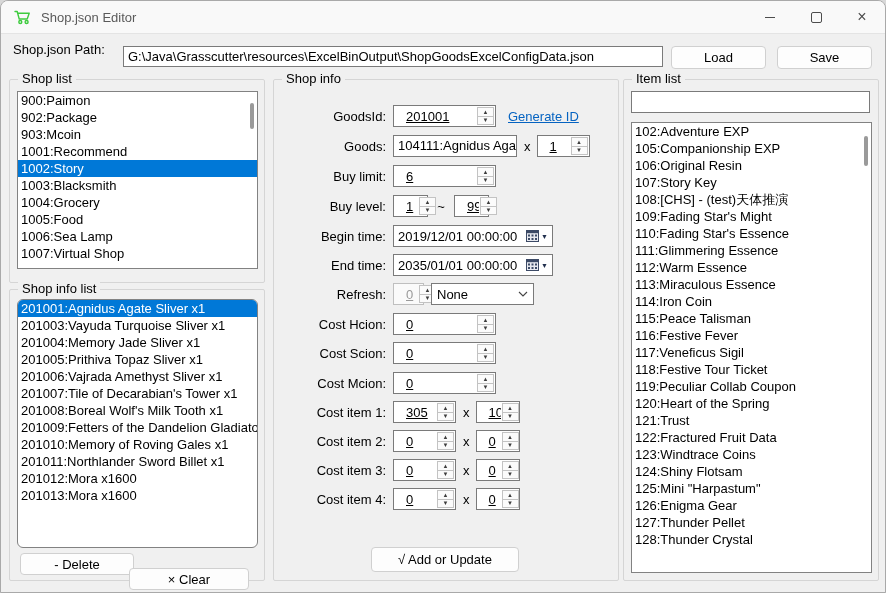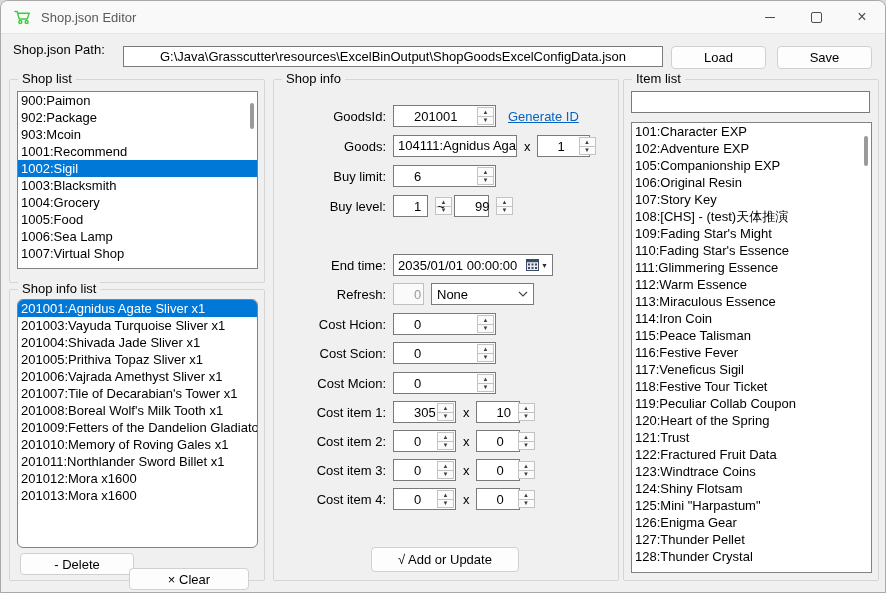--- a/index.html
+++ b/index.html
@@ -16,21 +16,21 @@
   .title-text{margin-left:9px;color:#5a5a5a;}
   .win-controls{position:absolute;right:0;top:0;height:32px;display:flex;}
   .win-btn{width:46px;height:32px;display:flex;align-items:center;justify-content:center;cursor:default;}
   .min-glyph{width:10px;height:1px;background:#4d4d4d;}
   .max-glyph{width:9px;height:9px;border:1px solid #4d4d4d;border-radius:2px;}
   .close-glyph{font-size:16px;color:#4d4d4d;line-height:1;}
   
   .path-row{position:absolute;left:0;top:32px;right:0;height:40px;}
   .path-label{position:absolute;left:12px;top:9px;}
   .path-input{position:absolute;left:122px;top:13px;width:530px;height:17px;
-    border:1px solid #7a7a7a;background:#fff;font:inherit;padding:1px 4px;text-align:center;}
+    border:1px solid #7a7a7a;background:#fff;font:inherit;padding:1px 4px;}
   .tbtn{position:absolute;top:13px;height:23px;background:#fdfdfd;border:1px solid #d0d0d0;
     border-radius:4px;font:inherit;text-align:center;line-height:20px;box-sizing:border-box;cursor:default;}
   .load-btn{left:670px;width:95px;}
   .save-btn{left:776px;width:95px;}
   
   .groupbox{position:absolute;border:1px solid #d5d5d5;border-radius:2px;}
   .legend{position:absolute;top:-9px;left:8px;background:#f0f0f0;padding:0 4px;}
   .gb-shoplist{left:8px;top:78px;width:254px;height:202px;}
   .gb-shopinfolist{left:8px;top:288px;width:254px;height:290px;}
   .gb-shopinfo{left:272px;top:78px;width:344px;height:500px;}
@@ -50,21 +50,21 @@
   
   .small-btn{position:absolute;height:22px;background:#fdfdfd;border:1px solid #d0d0d0;
     border-radius:4px;font:inherit;box-sizing:border-box;cursor:default;}
   .delete-btn{left:10px;top:263px;width:114px;}
   .clear-btn{left:119px;top:278px;width:120px;}
   
   .row{position:absolute;left:8px;right:6px;height:24px;display:flex;align-items:center;}
   .flabel{width:104px;text-align:right;margin-right:7px;flex:none;white-space:nowrap;}
   .spin{display:inline-flex;align-items:stretch;border:1px solid #7a7a7a;background:#fff;
     height:20px;box-sizing:content-box;flex:none;}
-  .spin-val{flex:1;padding:1px 20px;white-space:nowrap;overflow:hidden;align-self:center;}
+  .spin-val{flex:1;padding:1px 12px;white-space:nowrap;overflow:hidden;align-self:center;text-decoration:underline;}
   .spin-btns{width:15px;display:flex;flex-direction:column;margin:1px;border:1px solid #c3c3c3;flex:none;}
   .sbtn{flex:1;display:flex;align-items:center;justify-content:center;font-size:6px;color:#3c3c3c;background:#fbfbfb;}
   .sbtn:first-child{border-bottom:1px solid #c3c3c3;}
   .spin.disabled{border-color:#bfbfbf;background:#fafafa;}
   .spin.disabled .spin-val{color:#9a9a9a;}
   .w120{width:101px;} .w80{width:61px;} .w70{width:51px;} .w61{width:42px;} .w52{width:33px;} .w48{width:29px;}
   .textfield{border:1px solid #7a7a7a;background:#fff;height:22px;box-sizing:border-box;
     padding:2px 4px;white-space:nowrap;overflow:hidden;flex:none;}
   .goods-field{width:124px;}
   .datefield{display:inline-flex;align-items:center;border:1px solid #7a7a7a;background:#fff;
@@ -118,36 +118,36 @@
     <button class="tbtn save-btn">Save</button>
   </div>
 
   <div class="groupbox gb-shoplist">
     <span class="legend">Shop list</span>
     <div class="listbox lb-shops">
         <div class="li">900:Paimon</div>
         <div class="li">902:Package</div>
         <div class="li">903:Mcoin</div>
         <div class="li">1001:Recommend</div>
-        <div class="li selected">1002:Sigil</div>
+        <div class="li selected">1002:Story</div>
         <div class="li">1003:Blacksmith</div>
         <div class="li">1004:Grocery</div>
         <div class="li">1005:Food</div>
         <div class="li">1006:Sea Lamp</div>
         <div class="li">1007:Virtual Shop</div>
       </div>
     <div class="thumb thumb-shops" style="right:10px;top:23px;"></div>
   </div>
 
   <div class="groupbox gb-shopinfolist">
     <span class="legend">Shop info list</span>
     <div class="listbox lb-shopinfo">
         <div class="li selected">201001:Agnidus Agate Sliver x1</div>
         <div class="li">201003:Vayuda Turquoise Sliver x1</div>
-        <div class="li">201004:Shivada Jade Sliver x1</div>
+        <div class="li">201004:Memory Jade Sliver x1</div>
         <div class="li">201005:Prithiva Topaz Sliver x1</div>
         <div class="li">201006:Vajrada Amethyst Sliver x1</div>
         <div class="li">201007:Tile of Decarabian's Tower x1</div>
         <div class="li">201008:Boreal Wolf's Milk Tooth x1</div>
         <div class="li">201009:Fetters of the Dandelion Gladiato</div>
         <div class="li">201010:Memory of Roving Gales x1</div>
         <div class="li">201011:Northlander Sword Billet x1</div>
         <div class="li">201012:Mora x1600</div>
         <div class="li">201013:Mora x1600</div>
       </div>
@@ -206,20 +206,41 @@
       <span class="tilde">~</span>
       <span class="spin w52">
         <span class="spin-val">99</span>
         <span class="spin-btns">
           <span class="sbtn">▲</span>
           <span class="sbtn">▼</span>
         </span>
       </span>
     </div>
 
+    <div class="row" style="top:144px">
+      <span class="flabel">Begin time:</span>
+      <span class="datefield">
+        <span class="dval">2019/12/01 00:00:00</span>
+        <span class="cal-btn">
+          <svg width="13" height="12" viewBox="0 0 13 12">
+            <rect x="0.5" y="0.5" width="12" height="11" fill="#e8eaf0" stroke="#3c4a66"></rect>
+            <rect x="1" y="1" width="11" height="2.2" fill="#3c4a66"></rect>
+            <g fill="#3c4a66">
+              <rect x="2" y="4.5" width="2" height="2"></rect>
+                <rect x="5.5" y="4.5" width="2" height="2"></rect>
+                <rect x="9" y="4.5" width="2" height="2"></rect>
+              <rect x="2" y="8" width="2" height="2"></rect>
+                <rect x="5.5" y="8" width="2" height="2"></rect>
+                <rect x="9" y="8" width="2" height="2"></rect>
+            </g>
+          </svg>
+          <span class="drop-arrow">▼</span>
+        </span>
+      </span>
+    </div>
 
     <div class="row" style="top:173px">
       <span class="flabel">End time:</span>
       <span class="datefield">
         <span class="dval">2035/01/01 00:00:00</span>
         <span class="cal-btn">
           <svg width="13" height="12" viewBox="0 0 13 12">
             <rect x="0.5" y="0.5" width="12" height="11" fill="#e8eaf0" stroke="#3c4a66"></rect>
             <rect x="1" y="1" width="11" height="2.2" fill="#3c4a66"></rect>
             <g fill="#3c4a66">
@@ -362,21 +383,20 @@
       </span>
     </div>
 
     <button class="add-btn">√ Add or Update</button>
   </div>
 
   <div class="groupbox gb-itemlist">
     <span class="legend">Item list</span>
     <input class="item-filter" type="text" value="" style="">
     <div class="listbox lb-items">
-        <div class="li">101:Character EXP</div>
         <div class="li">102:Adventure EXP</div>
         <div class="li">105:Companionship EXP</div>
         <div class="li">106:Original Resin</div>
         <div class="li">107:Story Key</div>
         <div class="li">108:[CHS] - (test)天体推演</div>
         <div class="li">109:Fading Star's Might</div>
         <div class="li">110:Fading Star's Essence</div>
         <div class="li">111:Glimmering Essence</div>
         <div class="li">112:Warm Essence</div>
         <div class="li">113:Miraculous Essence</div>

